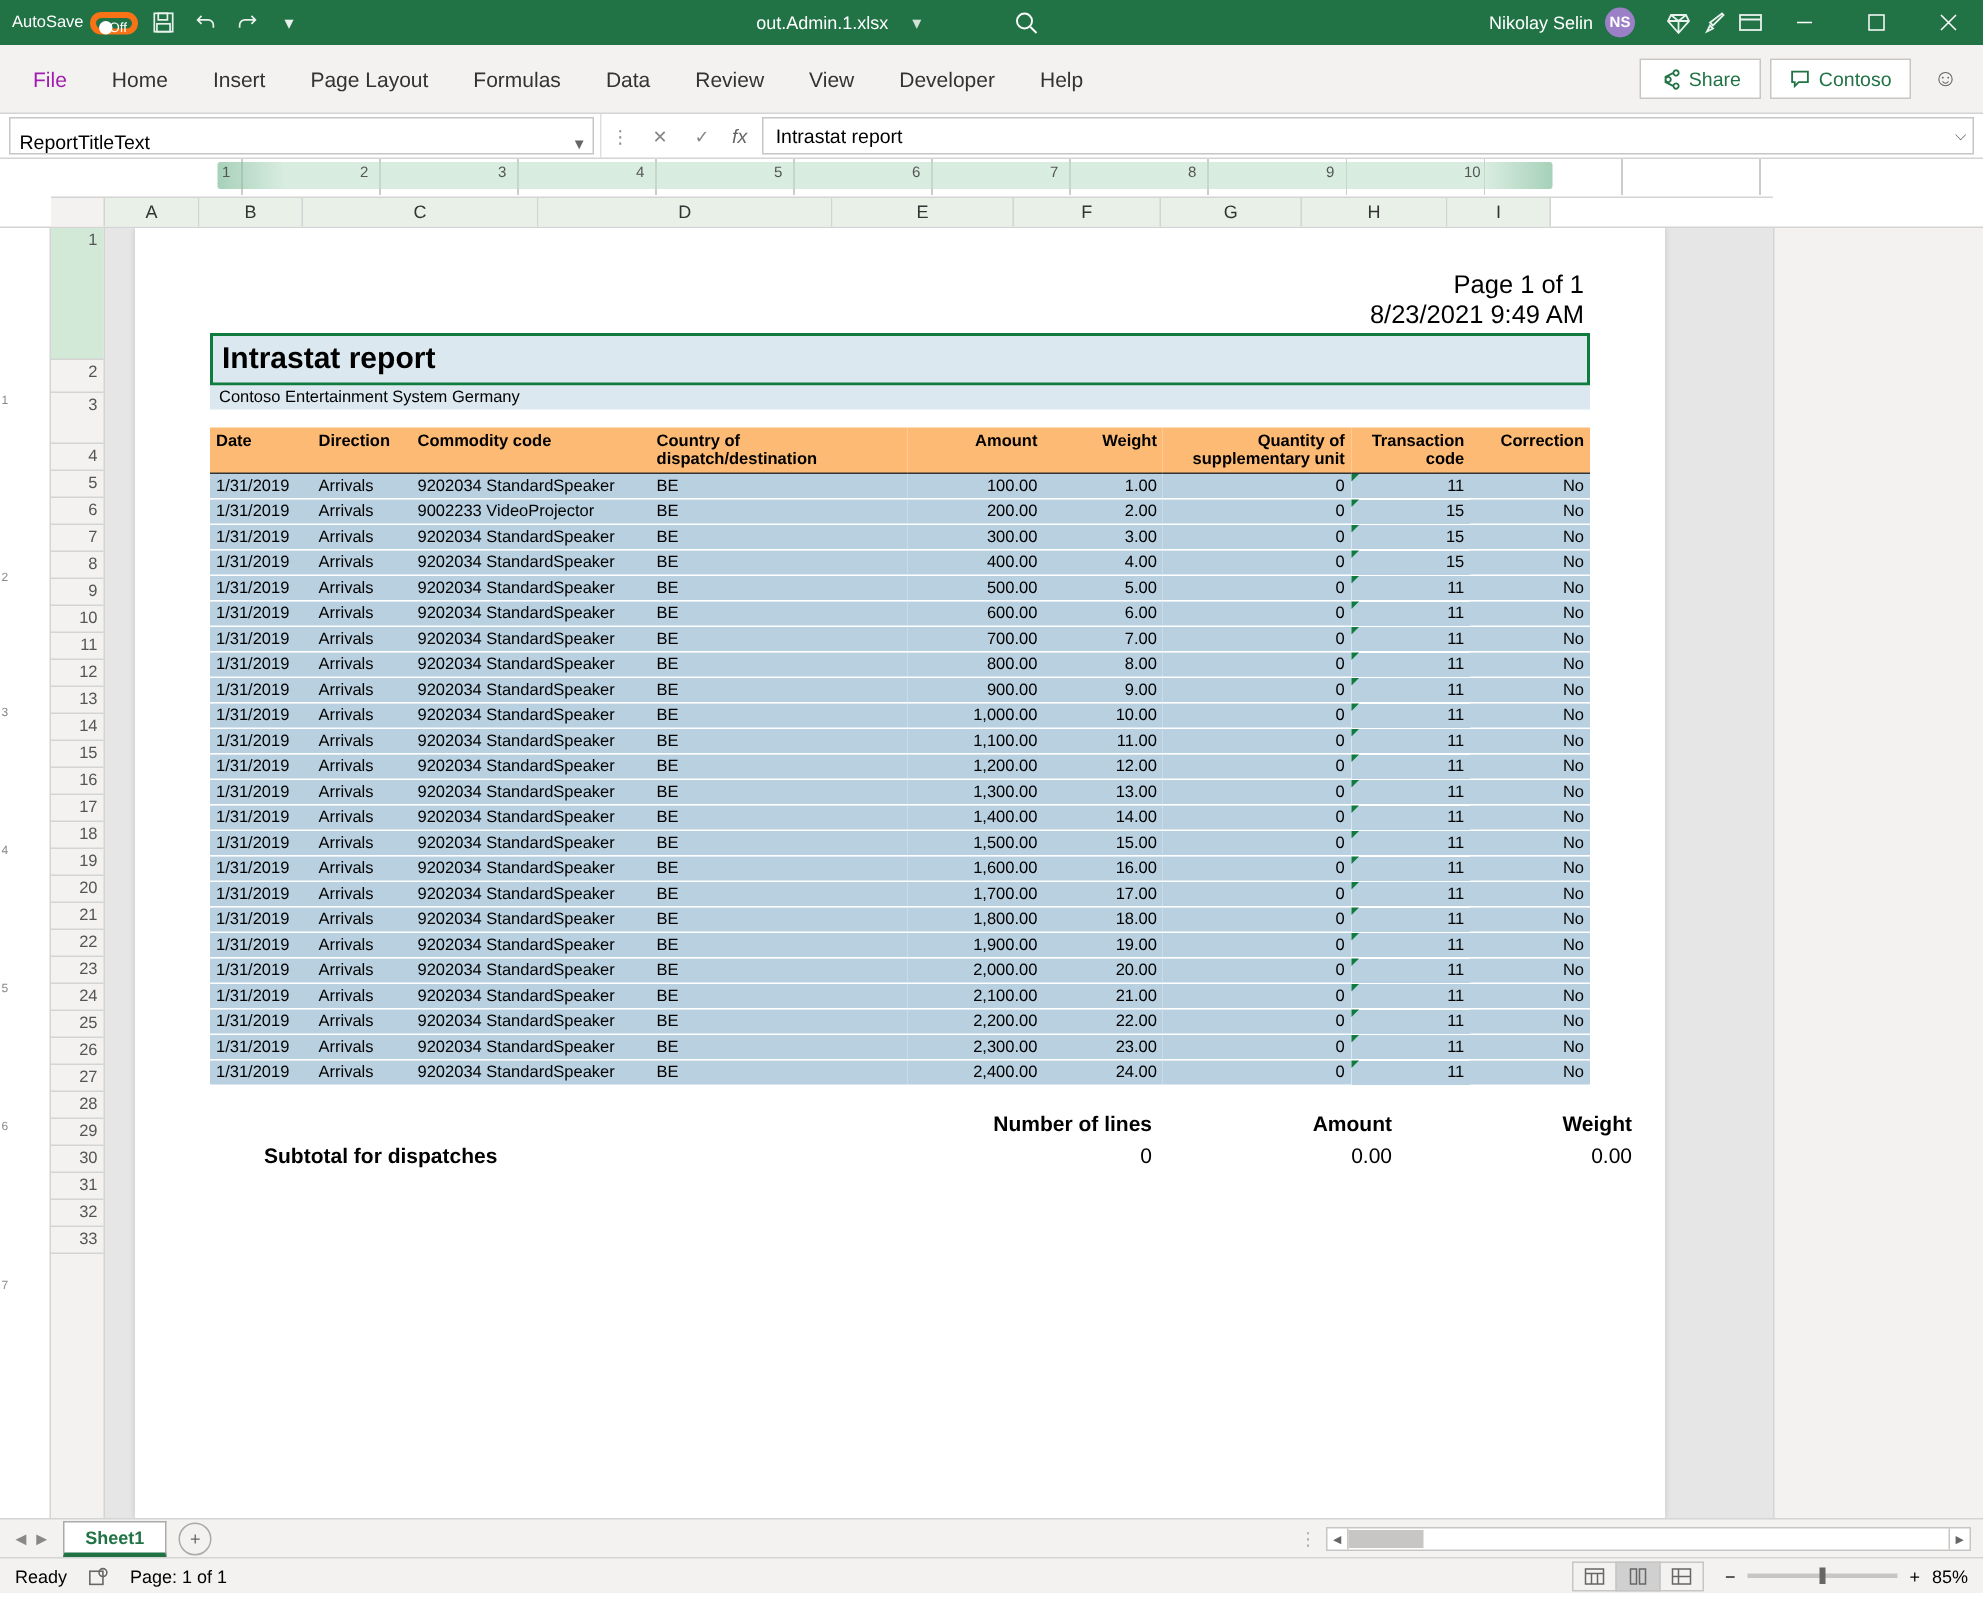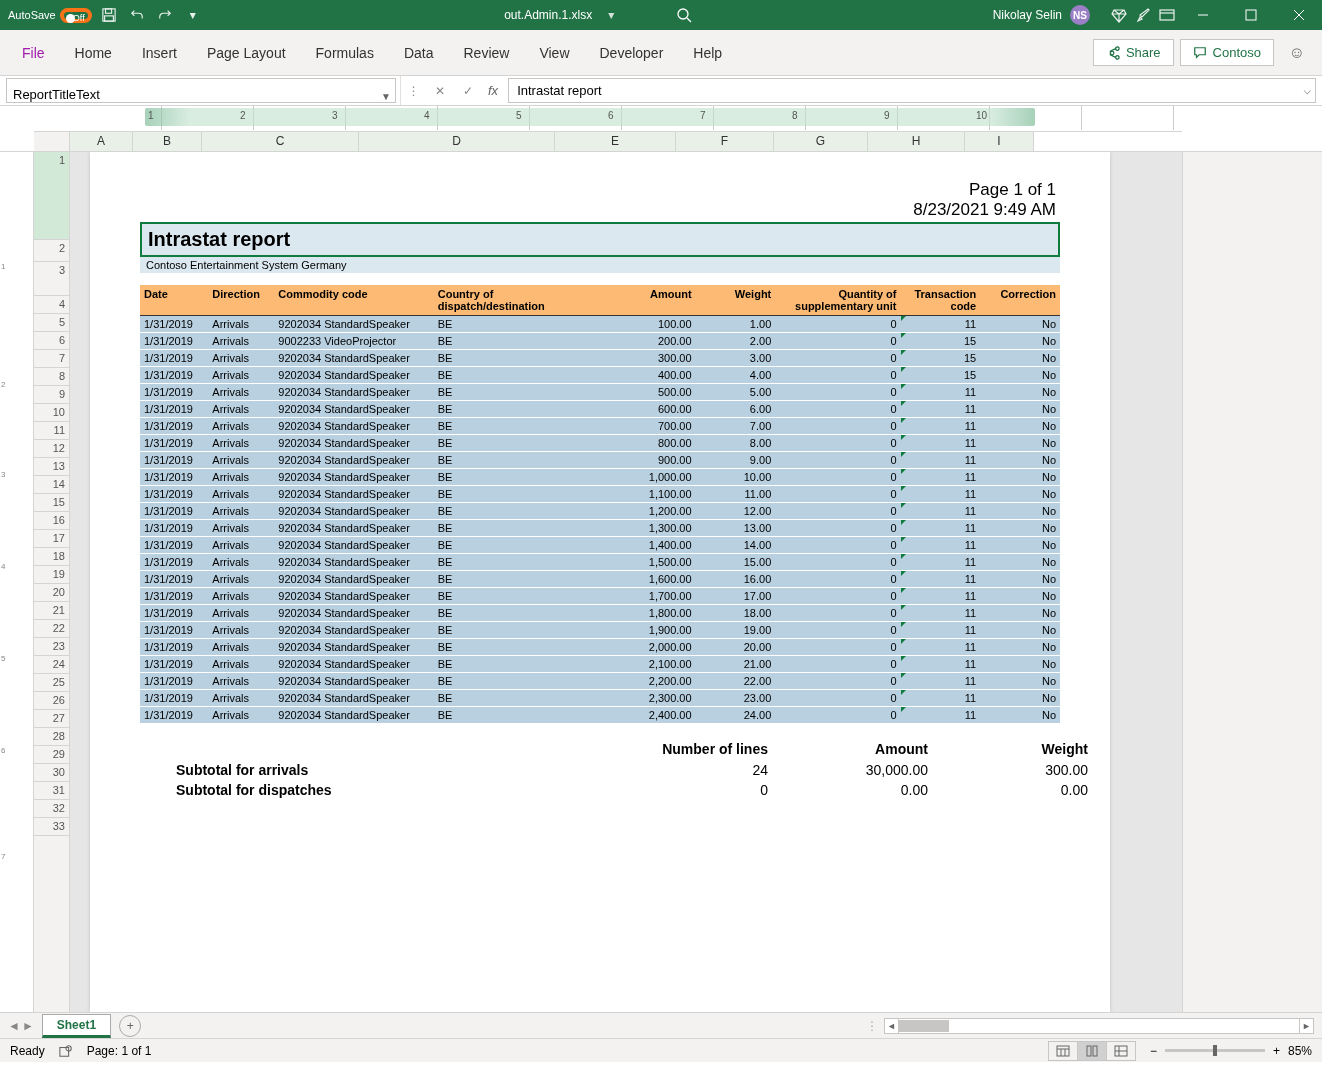--- a/index.html
+++ b/index.html
@@ -585,26 +585,20 @@
         <thead>
             <tr id="sumhead">
               <th style="text-align: left; width: 330px;"></th>
               <th style="width: 120px;">Number of lines</th>
               <th style="width: 120px;">Amount</th>
               <th style="width: 120px;">Weight</th>
             </tr>
           </thead>
         <tbody id="sumbody">
             <tr>
-              <td style="font-weight: 700;">Subtotal for arrivals</td>
-              <td class="r">24</td>
-              <td class="r">30,000.00</td>
-              <td class="r">300.00</td>
-            </tr>
-            <tr>
               <td style="font-weight: 700;">Subtotal for dispatches</td>
               <td class="r">0</td>
               <td class="r">0.00</td>
               <td class="r">0.00</td>
             </tr>
           </tbody>
       </table>
     </div>
   </div>
   <div class="rightgutter"></div>

